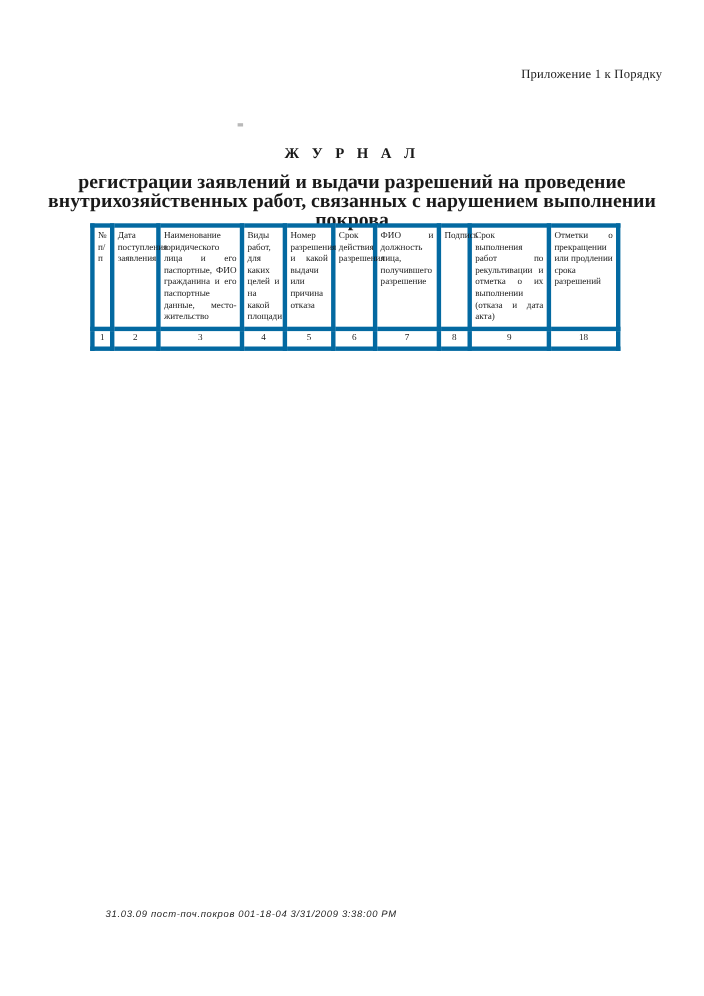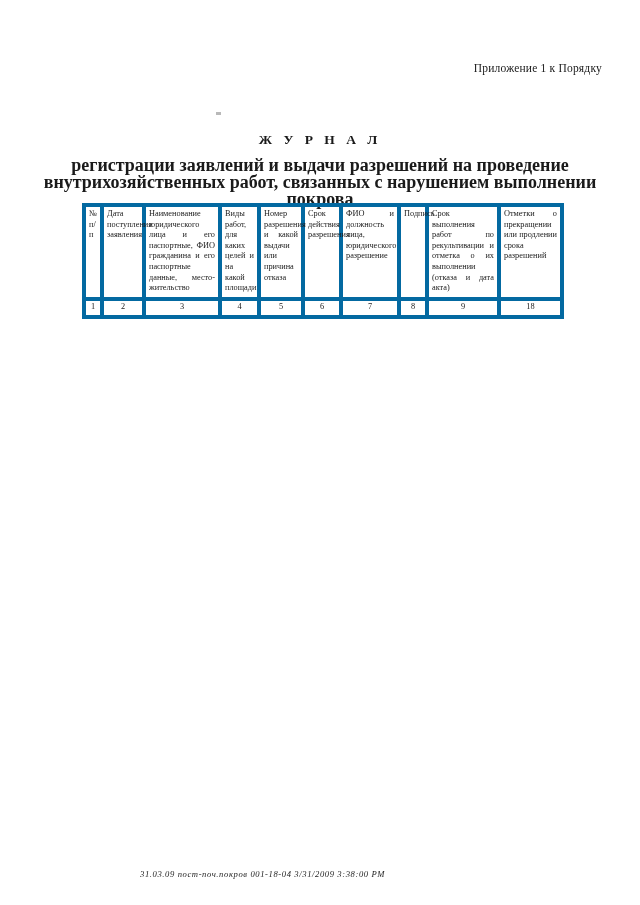--- a/index.html
+++ b/index.html
@@ -89,28 +89,27 @@
   .c5 { width: 44px; }
   .c6 { width: 38px; }
   .c7 { width: 58px; }
   .c8 { width: 28px; }
   .c9 { width: 72px; }
   .c10 { width: 63px; }
 
   .footer-note {
     position: absolute;
     left: 96px;
-    top: 869px;
-    font-family: Liberation Serif, serif;
+    top: 826px;
+    font-family: Liberation Sans, sans-serif;
     font-style: italic;
     font-size: 8.6px;
     letter-spacing: 0.6px;
     color: #222;
     white-space: nowrap;
-    margin-left: 44px;
   }
 </style>
 </head>
 <body>
 
 <div class="page">
 
   <div class="appendix-line">Приложение 1 к Порядку</div>
 
   <div class="tiny-mark"></div>
@@ -135,21 +134,21 @@
         <col class="c10">
     </colgroup>
     <tbody>
       <tr>
         <td>№ п/п</td>
         <td>Дата поступления заявления</td>
         <td>Наименование юридического лица и его паспортные, ФИО гражданина и его паспортные данные, место-жительство</td>
         <td>Виды работ, для каких целей и на какой площади</td>
         <td>Номер разрешения и какой выдачи или причина отказа</td>
         <td>Срок действия разрешения</td>
-        <td>ФИО и должность лица, юридического разрешение</td>
+        <td>ФИО и должность лица, получившего разрешение</td>
         <td>Подпись</td>
         <td>Срок выполнения работ по рекультивации и отметка о их выполнении (отказа и дата акта)</td>
         <td>Отметки о прекращении или продлении срока разрешений</td>
       </tr>
       <tr class="numrow">
         <td>1</td>
         <td>2</td>
         <td>3</td>
         <td>4</td>
         <td>5</td>

